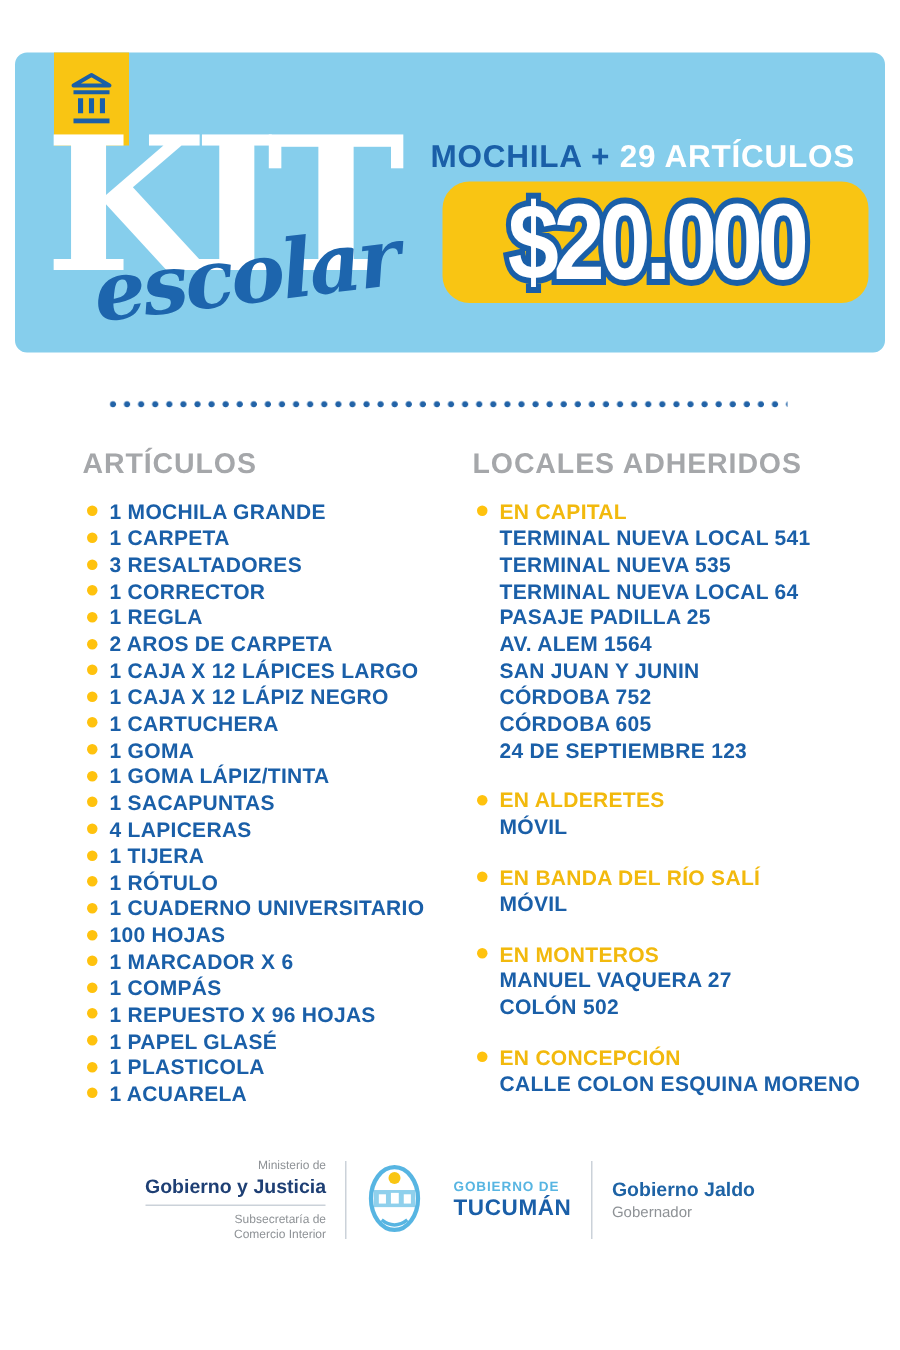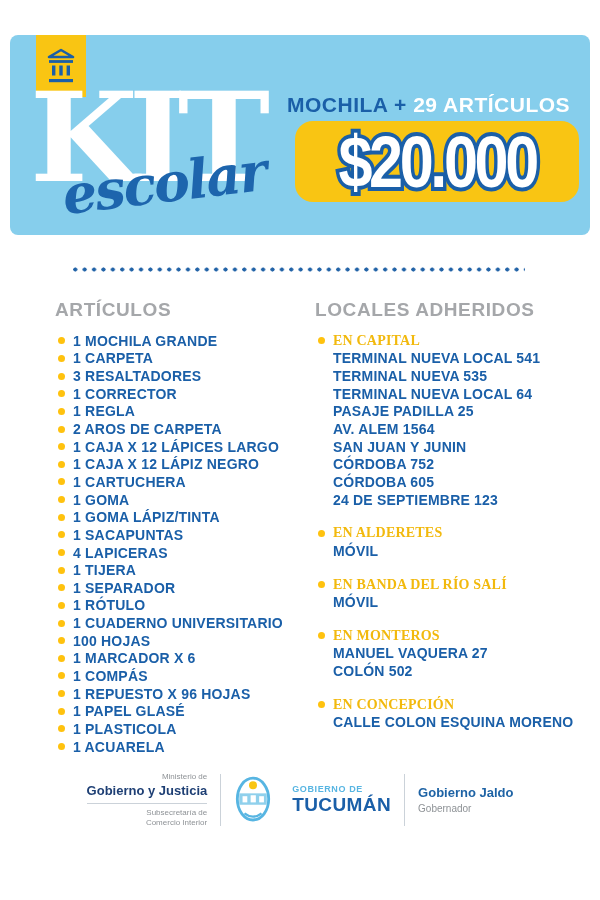--- a/index.html
+++ b/index.html
@@ -29,36 +29,36 @@
     background-size:9.4px 5px;background-repeat:repeat-x;}
 
   
   .col h2{font-size:19px;font-weight:bold;color:var(--gray);letter-spacing:.6px;margin-bottom:11px;}
   .col-left{position:absolute;left:55px;top:299px;width:250px;}
   .col-right{position:absolute;left:315px;top:299px;width:250px;}
   ul.items{list-style:none;}
   .item{display:flex;align-items:center;height:17.65px;}
   .bullet{flex:0 0 auto;width:7px;height:7px;border-radius:50%;background:var(--bullet);margin-left:3px;margin-right:8px;}
   .itxt{font-size:14px;font-weight:bold;color:var(--blue);letter-spacing:.2px;white-space:nowrap;}
-  .itxt.gold{color:var(--gold);font-family:Liberation Serif, serif;}
+  .itxt.gold{color:var(--gold);}
   .section{margin-top:16px;}
   .section:first-child{margin-top:0;}
   .item.line{padding-left:18px;}
 
   
   .footer{position:absolute;left:0;top:762px;width:600px;height:76px;display:flex;align-items:center;justify-content:center;gap:13px;}
   .ministry{text-align:right;line-height:1.25;}
   .m-small{font-size:8px;color:var(--fgray);}
   .m-name{font-size:13px;font-weight:bold;color:var(--navy);margin:1px 0 2px;}
   .m-rule{border:none;border-top:1px solid var(--divider);margin:3px 0 4px;}
   .vline{width:1px;height:52px;background:var(--divider);}
   .gov{display:flex;align-items:center;gap:20px;}
   .gov-text{line-height:1.15;}
   .g-top{font-size:9px;font-weight:bold;color:var(--shield);letter-spacing:.6px;}
-  .g-name{font-size:19px;font-weight:bold;color:var(--blue);letter-spacing:.4px;}
+  .g-name{font-size:15px;font-weight:bold;color:var(--blue);letter-spacing:.4px;}
   .governor{line-height:1.3;}
   .gov-name{font-size:13px;font-weight:bold;color:var(--fblue);}
   .gov-title{font-size:10px;color:var(--fgray);}
 </style>
 </head>
 <body>
 
 <div class="page">
 
   <div class="hero">
@@ -133,24 +133,20 @@
           <span class="bullet"></span>
           <span class="itxt">1 SACAPUNTAS</span>
         </li>
         <li class="item">
           <span class="bullet"></span>
           <span class="itxt">4 LAPICERAS</span>
         </li>
         <li class="item">
           <span class="bullet"></span>
           <span class="itxt">1 TIJERA</span>
-        </li>
-        <li class="item">
-          <span class="bullet"></span>
-          <span class="itxt">1 SEPARADOR</span>
         </li>
         <li class="item">
           <span class="bullet"></span>
           <span class="itxt">1 RÓTULO</span>
         </li>
         <li class="item">
           <span class="bullet"></span>
           <span class="itxt">1 CUADERNO UNIVERSITARIO</span>
         </li>
         <li class="item">

